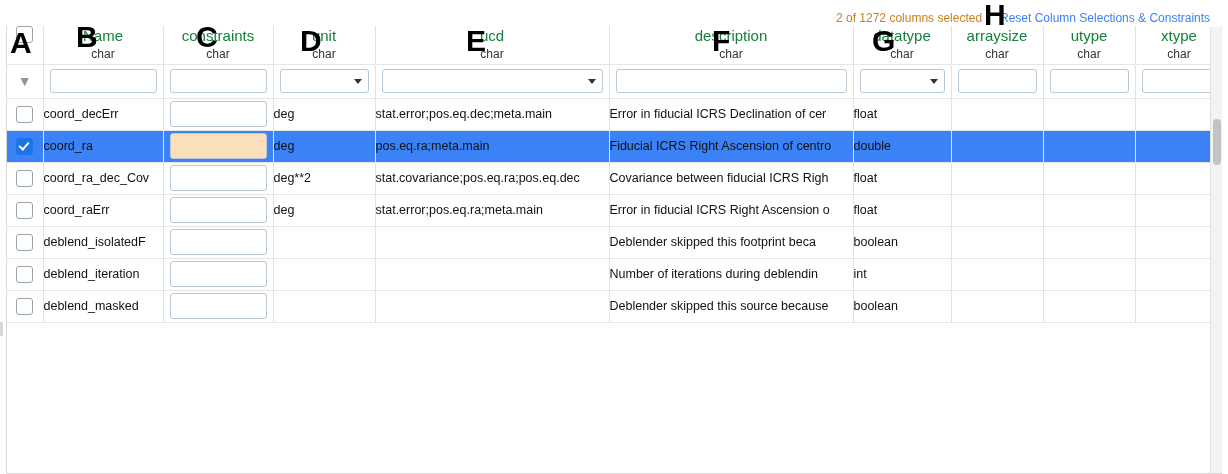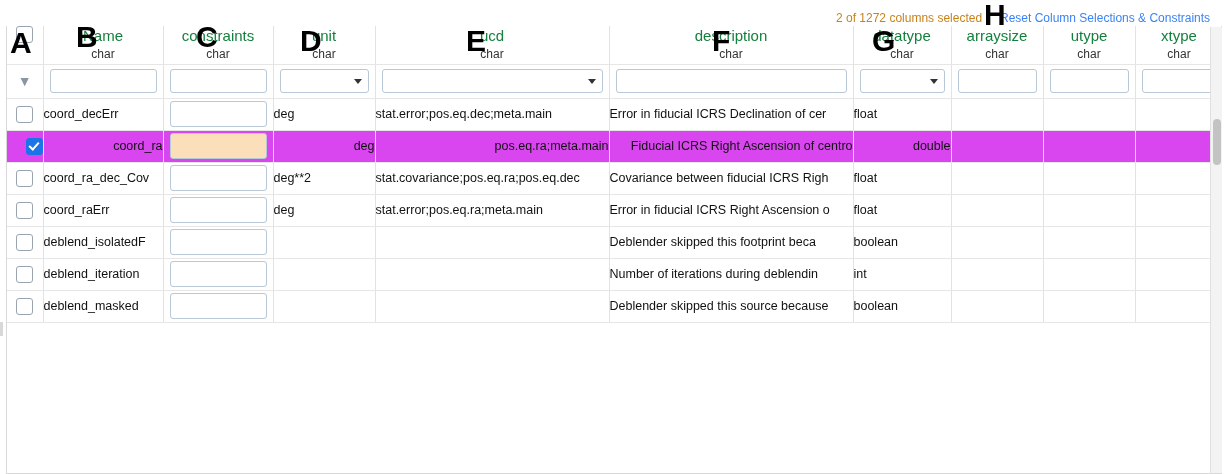--- a/index.html
+++ b/index.html
@@ -138,22 +138,21 @@
     height: 32px;
     font-size: 12.5px;
     color: #111;
     vertical-align: middle;
     background: #fff;
   }
   td.cell {
     padding: 0 6px;
   }
   tr.selected td {
-    background: #d946ef;
-    text-align: right;
+    background: #3b82f6;
   }
   tr.selected td.constraint-cell .cbox {
     background: #fbdfba;
   }
   .cbox {
     margin: 0 6px;
     height: 24px;
     border: 1px solid #b9c8d6;
     border-radius: 3px;
     background: #fff;

